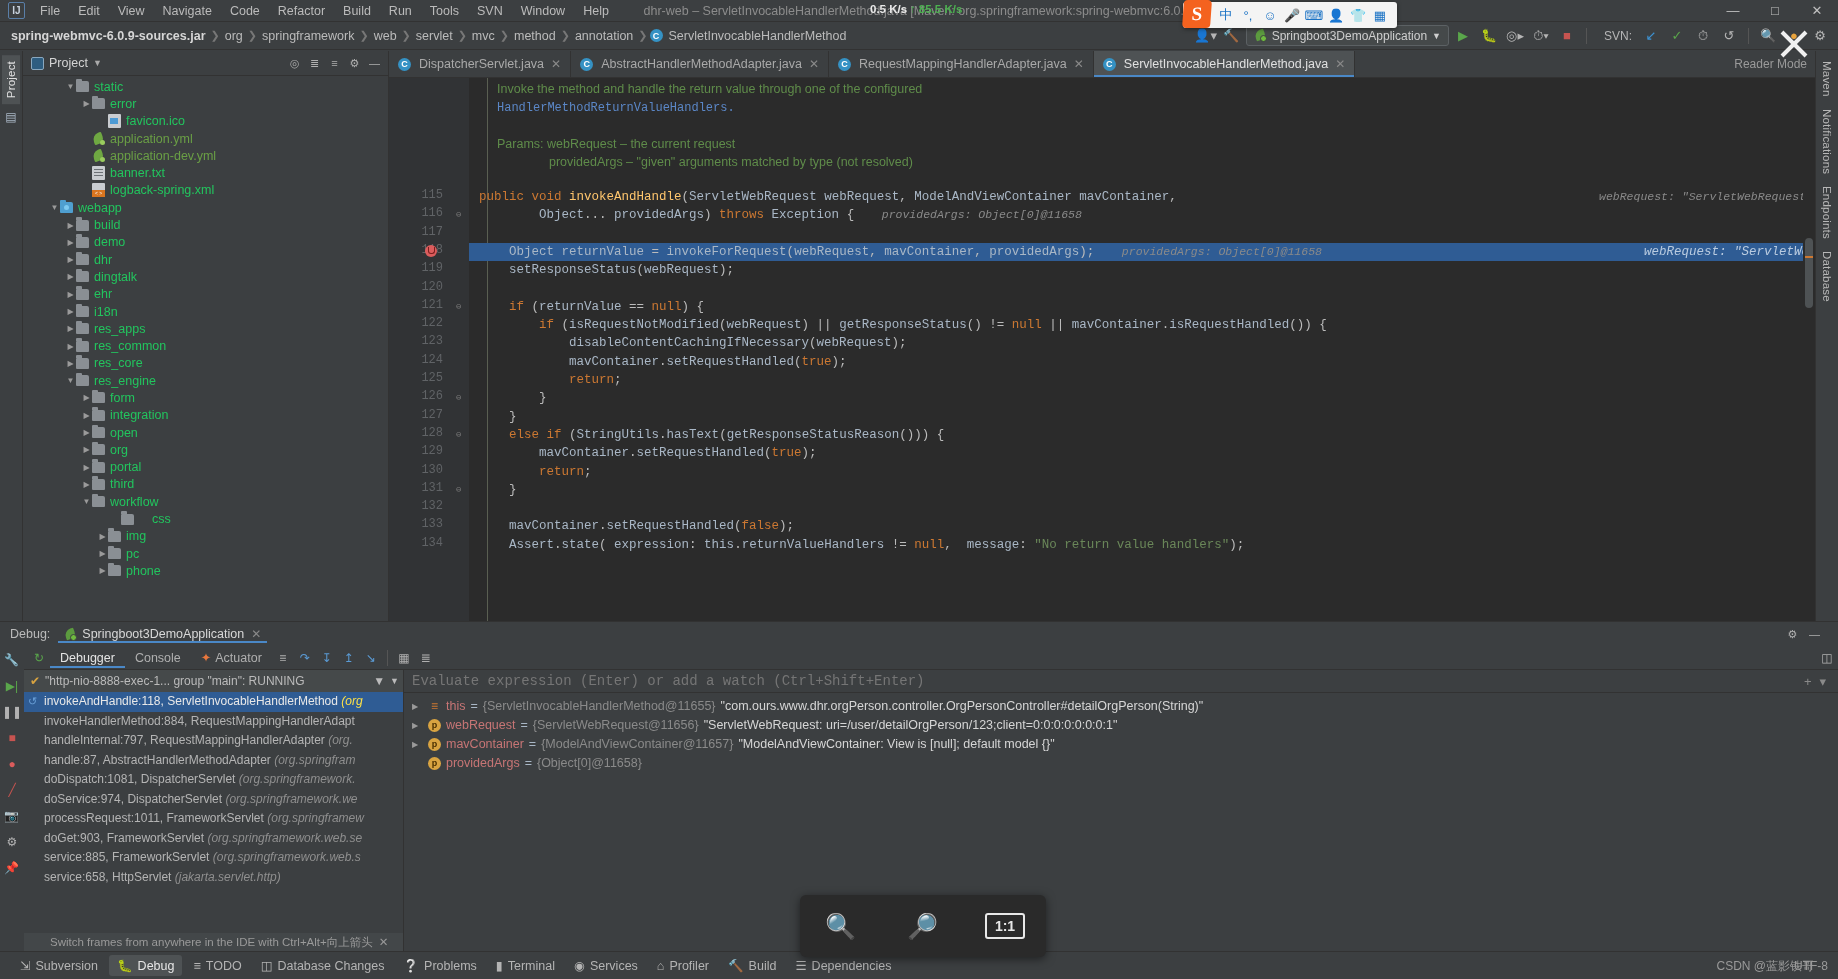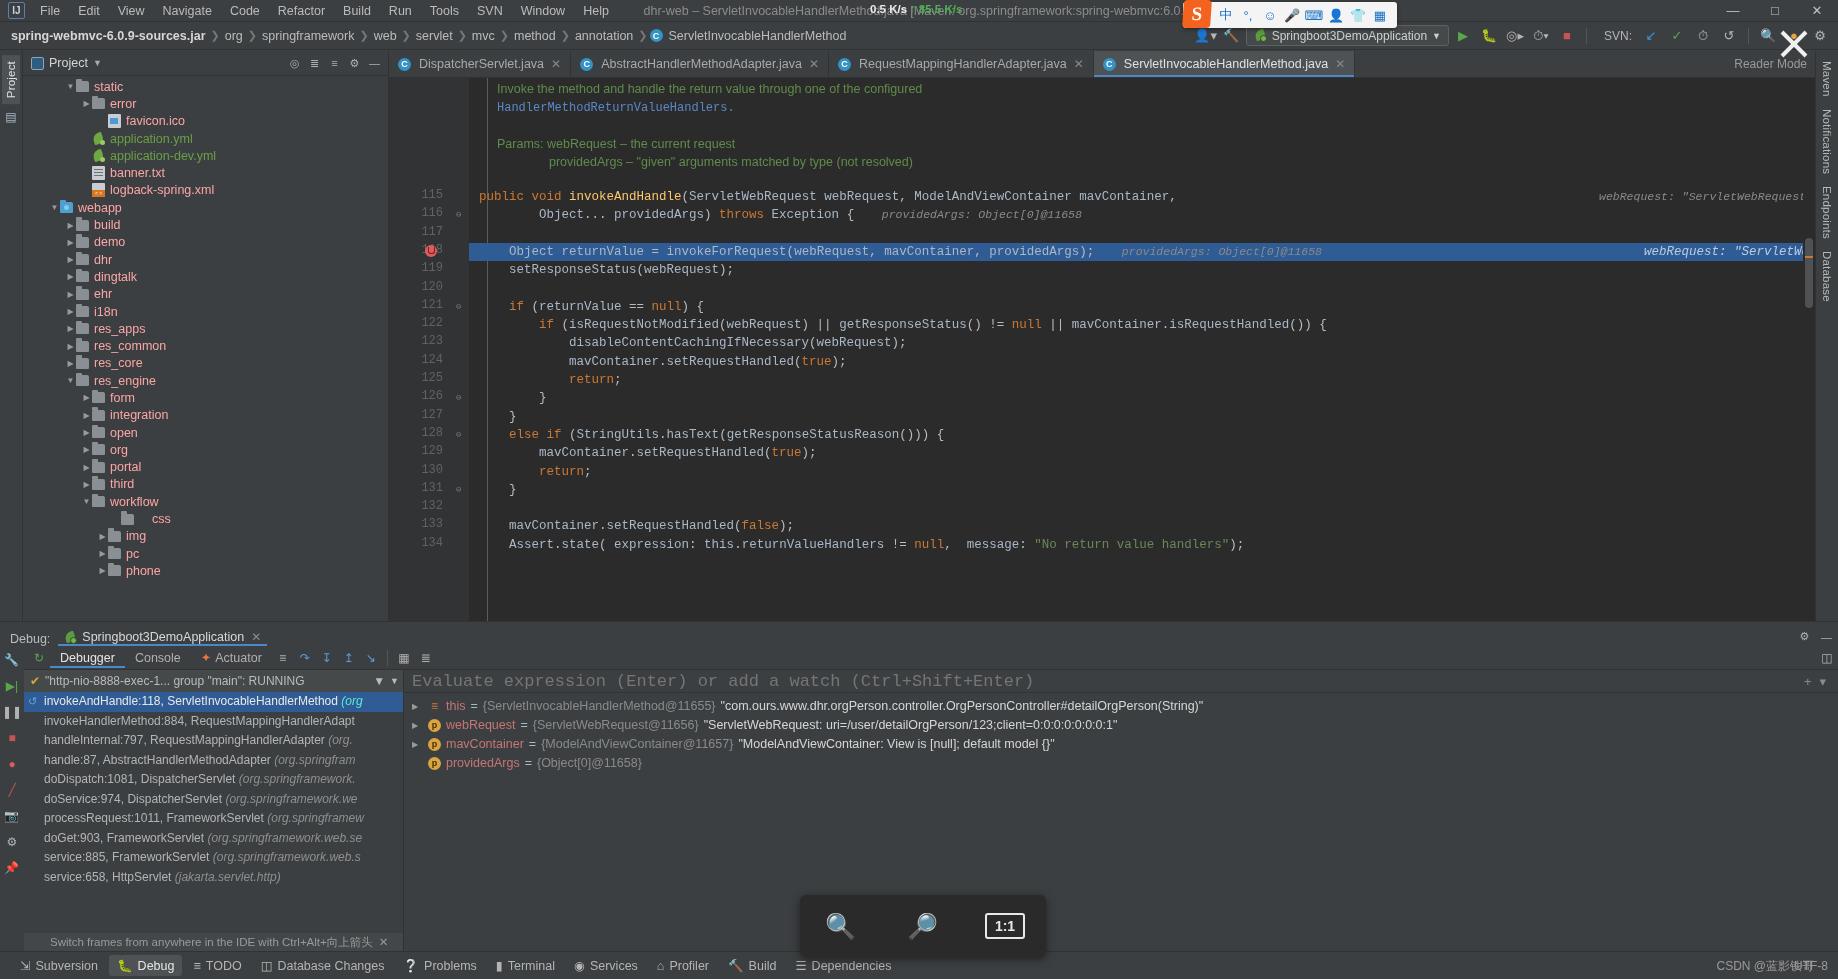--- a/index.html
+++ b/index.html
@@ -125,21 +125,21 @@
     background:#9acc5e;border-radius:50%;}
   .fileic.txt { background:#c9ccd0; }
   .fileic.txt::after{content:"";position:absolute;left:1.5px;top:3px;right:2px;height:1px;
     background:#6d7176;box-shadow:0 3px 0 #6d7176,0 6px 0 #6d7176;}
   .fileic.xml { background:#c9ccd0; }
   .fileic.xml::after{content:"< >";position:absolute;left:0;right:0;bottom:0;height:7px;
     background:#d9751f;color:#fff;font-size:5px;line-height:7px;text-align:center;}
   .fileic.ico { background:#c9ccd0; }
   .fileic.ico::after{content:"";position:absolute;left:2px;top:4px;width:8px;height:6px;
     background:#4c9ad4;}
-  .tlabel { color:#fca5a5; }
+  .tlabel { color:#22c55e; }
   .tlabel.green { color:#6a9f45; }
 
   
   #editor-col { flex:1; display:flex; flex-direction:column; min-width:0; background:#2b2b2b; }
   #tabbar { height:27px; background:#3c3f41; display:flex; align-items:stretch;
             border-bottom:1px solid #323232; position:relative; }
   .etab {
     display:flex; align-items:center; gap:5px; padding:0 9px; font-size:12.5px;
     color:#a9a9a9; border-right:1px solid #323232; white-space:nowrap;
   }
@@ -183,21 +183,21 @@
   .err-mark { position:absolute; right:2px; width:8px; height:2px; background:#cc7832;}
 
   
   #right-strip { width:23px; background:#3c3f41; border-left:1px solid #323232;
                  display:flex; flex-direction:column; align-items:center; padding-top:4px;}
 
   
   #debug-panel { position:absolute; left:0; right:0; bottom:28px; height:330px;
                  background:#3c3f41; border-top:1px solid #323232; display:flex;
                  flex-direction:column; }
-  #dbg-head { height:24px; display:flex; align-items:flex-end; padding:0 2px 0 10px;
+  #dbg-head { height:24px; display:flex; align-items:center; padding:0 14px 0 10px;
               gap:8px; font-size:12.5px; }
   #dbg-tab { display:flex; align-items:center; gap:5px; padding:2px 6px;
              box-shadow:inset 0 -2px 0 #4a88c7; color:#d8d8d8; }
   #dbg-head-right { margin-left:auto; display:flex; gap:3px; }
   #dbg-body { flex:1; display:flex; min-height:0; }
   #dbg-left-strip { width:24px; background:#3c3f41; display:flex; flex-direction:column;
                     align-items:center; gap:8px; padding-top:5px; }
   .dic { width:18px; height:18px; display:flex; align-items:center; justify-content:center;
          font-size:12px; color:#b2b2b2; }
   #dbg-content { flex:1; display:flex; flex-direction:column; min-width:0; }
@@ -211,26 +211,26 @@
   #dbg-split { flex:1; display:flex; min-height:0; }
   #frames { width:380px; flex:0 0 380px; display:flex; flex-direction:column;
             border-right:1px solid #323232; min-height:0; }
   #thread-sel { height:22px; display:flex; align-items:center; gap:5px; padding:0 4px 0 6px;
                 font-size:12px; background:#45494a; }
   #frame-list { flex:1; overflow:hidden; font-size:12px; }
   .frame { height:19.5px; line-height:19.5px; padding-left:20px; white-space:nowrap;
            color:#b4b4b4; position:relative; }
   .frame.sel { background:#2f5c94; color:#e8e8e8; }
   .frame .pkg { color:#8f8f8f; font-style:italic; }
-  .frame.sel .pkg { color:#5eead4; }
+  .frame.sel .pkg { color:#fde047; }
   .frame-ic { position:absolute; left:4px; color:#6aa0d8; font-size:11px; }
   #vars { flex:1; display:flex; flex-direction:column; min-width:0; }
   #eval-bar { height:23px; display:flex; align-items:center; padding:0 8px;
               border-bottom:1px solid #323232; }
-  #eval-input { flex:1; font-family:"Liberation Mono", monospace; font-size:17px;
+  #eval-input { flex:1; font-family:"Liberation Mono", monospace; font-size:14px;
                 color:#6d6d6d; background:transparent; border:none; outline:none; }
   .eplus { color:#8a8a8a; font-size:13px; padding:0 4px; }
   #var-list { flex:1; padding-top:4px; font-size:12.5px; overflow:hidden; }
   .vrow { height:19px; line-height:19px; display:flex; align-items:center; gap:5px;
           padding-left:8px; white-space:nowrap; }
   .varrow { width:11px; color:#9a9a9a; font-size:8px; }
   .vic { width:13px; height:13px; border-radius:50%; background:#d9a441; color:#4a3000;
          font-size:9px; display:flex; align-items:center; justify-content:center;
          font-weight:bold; }
   .vic.obj { border-radius:2px; background:transparent; color:#cc7832; font-size:12px; }

